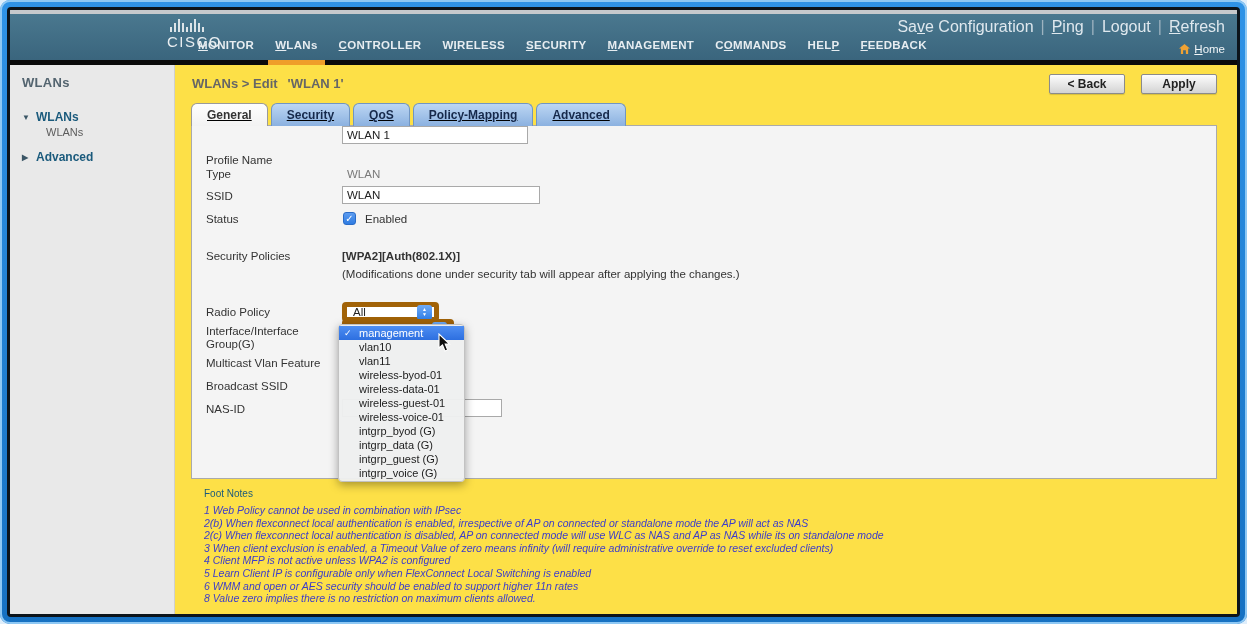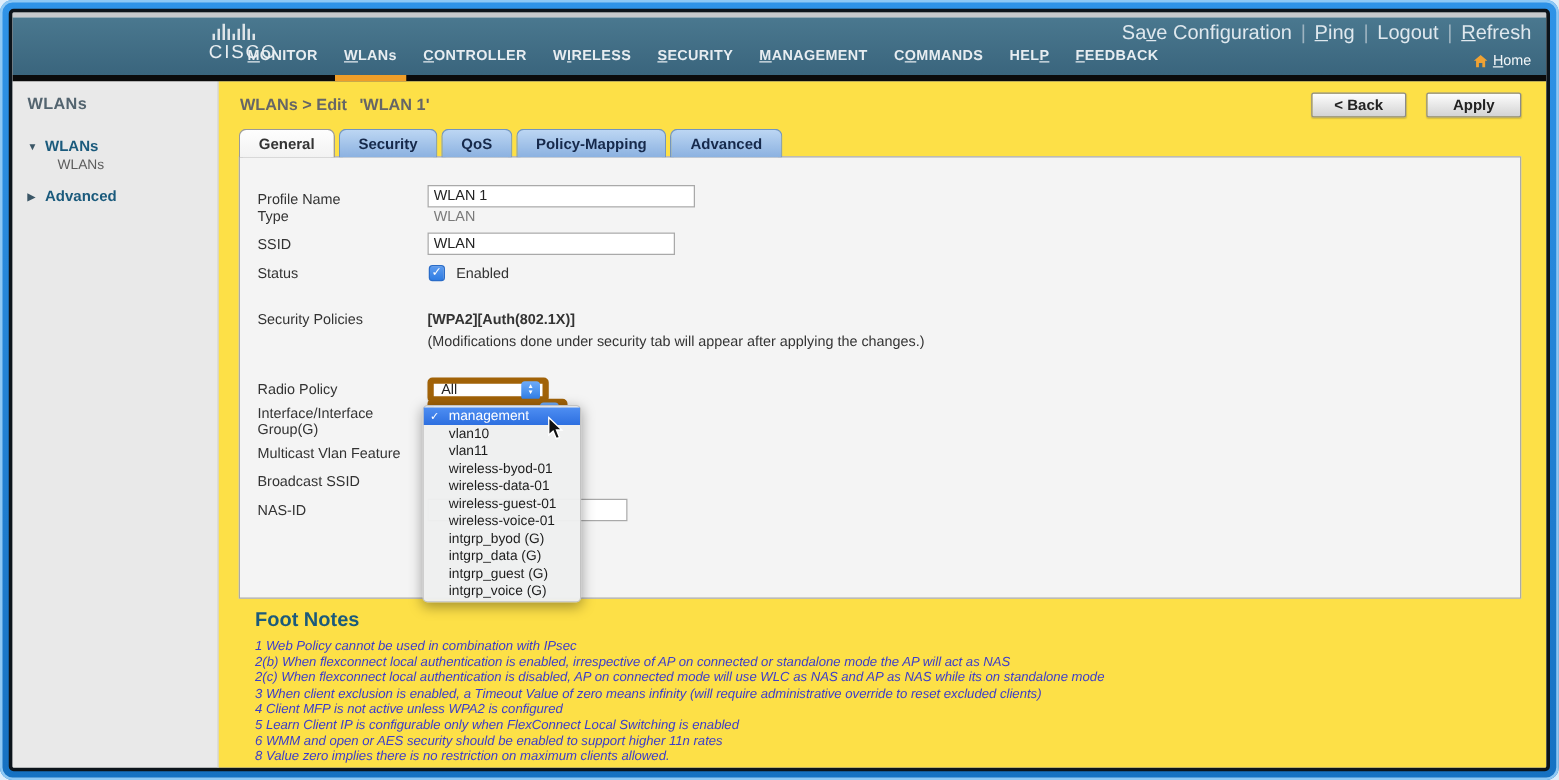--- a/index.html
+++ b/index.html
@@ -38,21 +38,21 @@
   .tree-sub { margin:1px 0 12px 24px; color:#5c5c5c; font-size:11px; cursor:pointer; }
 
   .content { flex:1; position:relative; background:#fde047; }
   .title-row { display:flex; justify-content:space-between; align-items:center; padding:9px 20px 0 17px; height:28px; }
   .breadcrumb { color:#666; font-weight:bold; font-size:13px; }
   .breadcrumb .wlan-name { margin-left:10px; }
   .btns { display:flex; gap:16px; }
   .btn { min-width:76px; height:20px; background:linear-gradient(#fdfdfd,#d3d3d3); border:1px solid #8b8b8b; border-radius:2px;
          font-family:"Liberation Sans",sans-serif; font-size:12px; font-weight:bold; color:#222; box-shadow:0 1px 1px rgba(0,0,0,.15); cursor:pointer; }
 
-  .tabs { display:flex; gap:3px; margin:10px 0 -1px 16px; position:relative; z-index:2; }
+  .tabs { display:flex; gap:3px; margin:10px 0 -1px 16px; position:relative; z-index:2;text-decoration:underline; }
   .tab { padding:4px 15px 3px; font-size:12px; font-weight:bold; color:#16294b; background:linear-gradient(#bcd6f3,#8bb1e0);
          border:1px solid #7195c2; border-bottom:none; border-radius:6px 6px 0 0; cursor:pointer; }
   .tab.active { background:linear-gradient(#fefefe,#f2f2f2); border-color:#9a9a9a; color:#333; padding-bottom:4px; }
 
   .panel { position:relative; margin:0 20px 0 16px; height:354px; border:1px solid #aaa; background:#f4f4f4; z-index:1; }
   .flabel { position:absolute; font-size:11.5px; color:#333; }
   .fvalue { position:absolute; font-size:11.5px; color:#333; }
   .muted  { color:#7a7a7a; }
   .tinput { position:absolute; height:18px; border:1px solid #a9a9a9; background:#fff; font-family:"Liberation Sans",sans-serif;
             font-size:11.5px; color:#222; padding:0 4px; }
@@ -71,21 +71,21 @@
 
   .dropdown { position:absolute; left:146px; top:198px; width:127px; background:rgba(238,239,240,.97); border:1px solid #c2c2c2;
               border-radius:4px; box-shadow:0 3px 10px rgba(0,0,0,.35); padding:1px 0; z-index:10; }
   .dd-item { position:relative; height:14px; line-height:14px; font-size:11px; color:#1c1c1c; padding-left:20px; white-space:nowrap; cursor:pointer; }
   .dd-item.selected { background:linear-gradient(#4e8ef2,#2d6fe0); color:#fff; }
   .dd-item .check-icon { position:absolute; left:5px; top:0; font-size:9px; }
   .dd-item.selected .check-icon::before { content:"✓"; }
   .cursor-icon { position:absolute; left:99px; top:8px; width:13px; height:19px; z-index:11; }
 
   .footnotes { margin:9px 20px 0 29px; }
-  .fn-title { color:#1b5a7b; font-weight:bold; font-size:16px; }
+  .fn-title { color:#1b5a7b; font-weight:normal; font-size:10px; }
   .fn-lines { margin-top:5px; }
   .fn-line { font-size:10.5px; font-style:italic; color:#3c3ccb; line-height:12.6px; }
 </style>
 </head>
 <body>
 
 <div class="frame">
 <div class="app">
   <div class="chrome-strip"></div>
 
@@ -166,21 +166,21 @@
       <div class="tabs">
         <div class="tab active">General</div>
         <div class="tab">Security</div>
         <div class="tab">QoS</div>
         <div class="tab">Policy-Mapping</div>
         <div class="tab">Advanced</div>
       </div>
 
       <div class="panel">
         <span class="flabel" style="left:14px;top:28px">Profile Name</span>
-        <input class="tinput" style="left: 150px; top: 22px; width: 214px;" value="WLAN 1">
+        <input class="tinput" style="left: 150px; top: 0; width: 186px;" value="WLAN 1">
 
         <span class="flabel" style="left:14px;top:42px">Type</span>
         <span class="fvalue muted" style="left:155px;top:42px">WLAN</span>
 
         <span class="flabel" style="left:14px;top:64px">SSID</span>
         <input class="tinput" style="left: 150px; top: 60px; width: 198px;" value="WLAN">
 
         <span class="flabel" style="left:14px;top:87px">Status</span>
         <span class="checkbox" style="left:151px;top:86px"></span>
         <span class="fvalue" style="left:173px;top:87px">Enabled</span>

